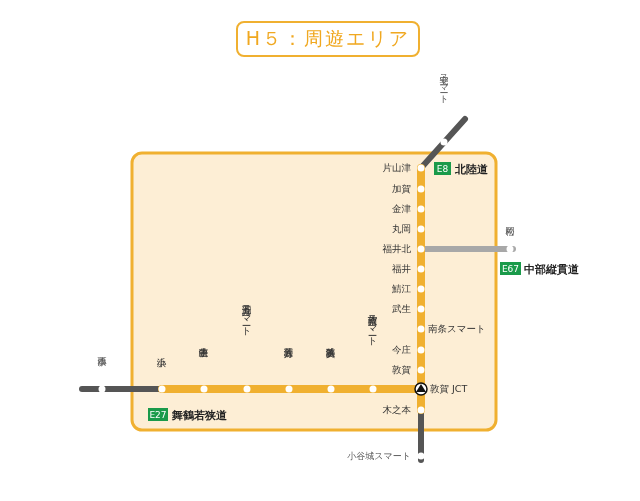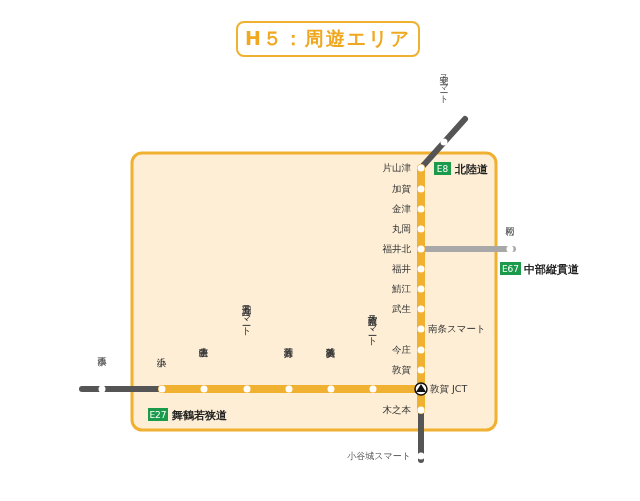--- a/index.html
+++ b/index.html
@@ -1,17 +1,17 @@
 <!DOCTYPE html>
 <html><head>
 <meta charset="utf-8">
 <style>
   html,body{margin:0;padding:0;background:#ffffff;}
   body{width:640px;height:501px;position:relative;overflow:hidden;font-family:"DejaVu Sans",sans-serif;}
-  .title{position:absolute;left:236px;top:21px;width:184px;height:36px;border:2px solid #f0b030;border-radius:8px;box-sizing:border-box;color:#f0a820;font-size:19px;font-weight:bold;display:flex;align-items:center;justify-content:center;letter-spacing:2px;background:#fff;}
+  .title{position:absolute;left:236px;top:21px;width:184px;height:36px;border:2px solid #f0b030;border-radius:8px;box-sizing:border-box;color:#f0a820;font-size:19px;font-weight:normal;display:flex;align-items:center;justify-content:center;letter-spacing:2px;background:#fff;}
   svg{position:absolute;left:0;top:0;}
   .lbl{font-size:9.5px;fill:#333;}
   .lbl-grey{font-size:9px;fill:#555;}
   .road{font-size:11px;fill:#222;font-weight:bold;}
   .badge-text{font-size:9px;fill:#fff;}
 </style>
 </head>
 <body>
 
 <div class="title">H５：周遊エリア</div>

